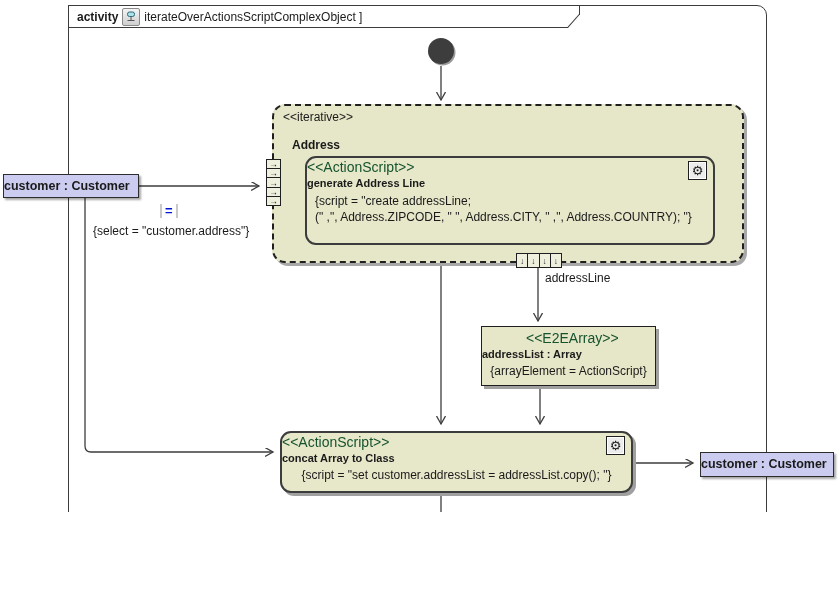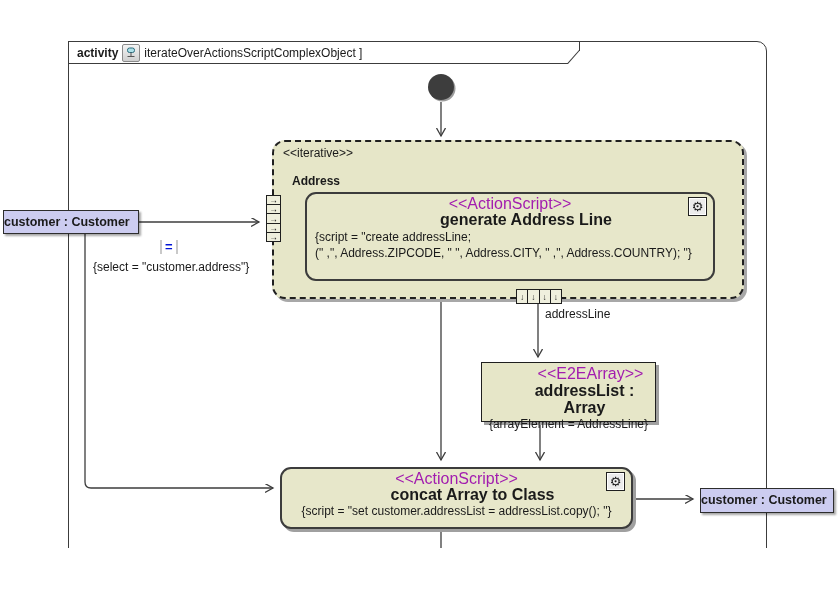--- a/index.html
+++ b/index.html
@@ -1,18 +1,18 @@
 <!DOCTYPE html>
 <html><head>
 <meta charset="utf-8">
 <style>
   html,body{margin:0;padding:0;background:#ffffff;}
   #canvas{
     position:relative;width:839px;height:512px;background:#ffffff;overflow:hidden;
-    font-family:"Liberation Sans","DejaVu Sans",sans-serif;color:#1a1a1a;margin-top:36px;
+    font-family:"Liberation Sans","DejaVu Sans",sans-serif;color:#1a1a1a;
   }
   
   #frame{position:absolute;left:68px;top:5px;width:697px;height:576px;
     border:1px solid #3c3c3c;border-radius:10px;background:#ffffff;z-index:1;}
   #tab{position:absolute;left:68px;top:5px;width:512px;height:23px;z-index:6;
     background:#3c3c3c;clip-path:polygon(0 0,100% 0,100% 40%,calc(100% - 12px) 100%,0 100%);}
   #tab-inner{position:absolute;left:1px;top:1px;right:1px;bottom:1px;background:#ffffff;
     clip-path:polygon(0 0,100% 0,100% 38%,calc(100% - 11.5px) 100%,0 100%);
     display:flex;align-items:center;gap:4px;padding-left:8px;font-size:12px;white-space:nowrap;}
   #tab-inner b{font-weight:bold;}
@@ -23,22 +23,22 @@
   
   #region{position:absolute;left:272px;top:104px;width:468px;height:155px;
     background:#e6e6c8;border:2px dashed #1f1f1f;border-radius:13px;
     box-shadow:3px 3px 0 #a8a8a8;z-index:3;}
   #region-stereotype{position:absolute;left:9px;top:4px;font-size:12px;}
   #region-input-label{position:absolute;left:18px;top:32px;font-size:12px;font-weight:bold;}
   
   .action-box{position:absolute;background:#e7e7ca;border:2px solid #3c3c3c;border-radius:11px;z-index:4;}
   #generate-box{left:305px;top:156px;width:406px;height:85px;}
   #append-box{left:280px;top:431px;width:349px;height:58px;box-shadow:3px 3px 0 #a0a0a0;}
-  .stereo{text-align:center;color:#a21caf;font-size:16px;line-height:15px;padding-top:2px;}
-  .node-name{text-align:center;font-weight:bold;font-size:16px;line-height:17px;padding-left:32px;}
+  .stereo{color:#14532d;font-size:14px;line-height:15px;padding-top:2px;}
+  .node-name{font-weight:bold;font-size:11px;line-height:17px;}
   .script{font-size:12px;line-height:16px;padding:1px 8px 0 8px;white-space:nowrap;}
   .script-center{text-align:center;font-size:12px;line-height:17px;white-space:nowrap;}
   .gear{position:absolute;top:3px;width:17px;height:17px;border:1px solid #1f1f1f;background:#ececec;
     box-shadow:inset 0 0 0 1px #ffffff;display:flex;align-items:center;justify-content:center;
     font-size:13px;line-height:13px;color:#1a1a1a;}
   #generate-gear{right:6px;}
   #append-gear{right:6px;}
   #addresslist-box{position:absolute;left:481px;top:326px;width:173px;height:58px;
     background:#e6e6c8;border:1px solid #1f1f1f;box-shadow:3px 3px 0 #a0a0a0;z-index:4;}
   #addresslist-box .stereo{line-height:16px;padding-top:3px;padding-left:44px;}
@@ -154,21 +154,21 @@
   </div>
 
   <div id="equals-icon">=</div>
   <div id="select-label" class="edge-label">{select = "customer.address"}</div>
 
   <div id="addressline-label" class="edge-label">addressLine</div>
 
   <div id="addresslist-box">
     <div class="stereo">&lt;&lt;E2EArray&gt;&gt;</div>
     <div class="node-name">addressList : Array</div>
-    <div class="script-center">{arrayElement = AddressLine}</div>
+    <div class="script-center">{arrayElement = ActionScript}</div>
   </div>
 
   <div id="append-box" class="action-box">
     <div class="stereo">&lt;&lt;ActionScript&gt;&gt;</div>
     <div class="node-name">concat Array to Class</div>
     <div class="script-center">{script = "set customer.addressList = addressList.copy(); "}</div>
     <div class="gear" id="append-gear">
       <span>⚙</span>
     </div>
   </div>

